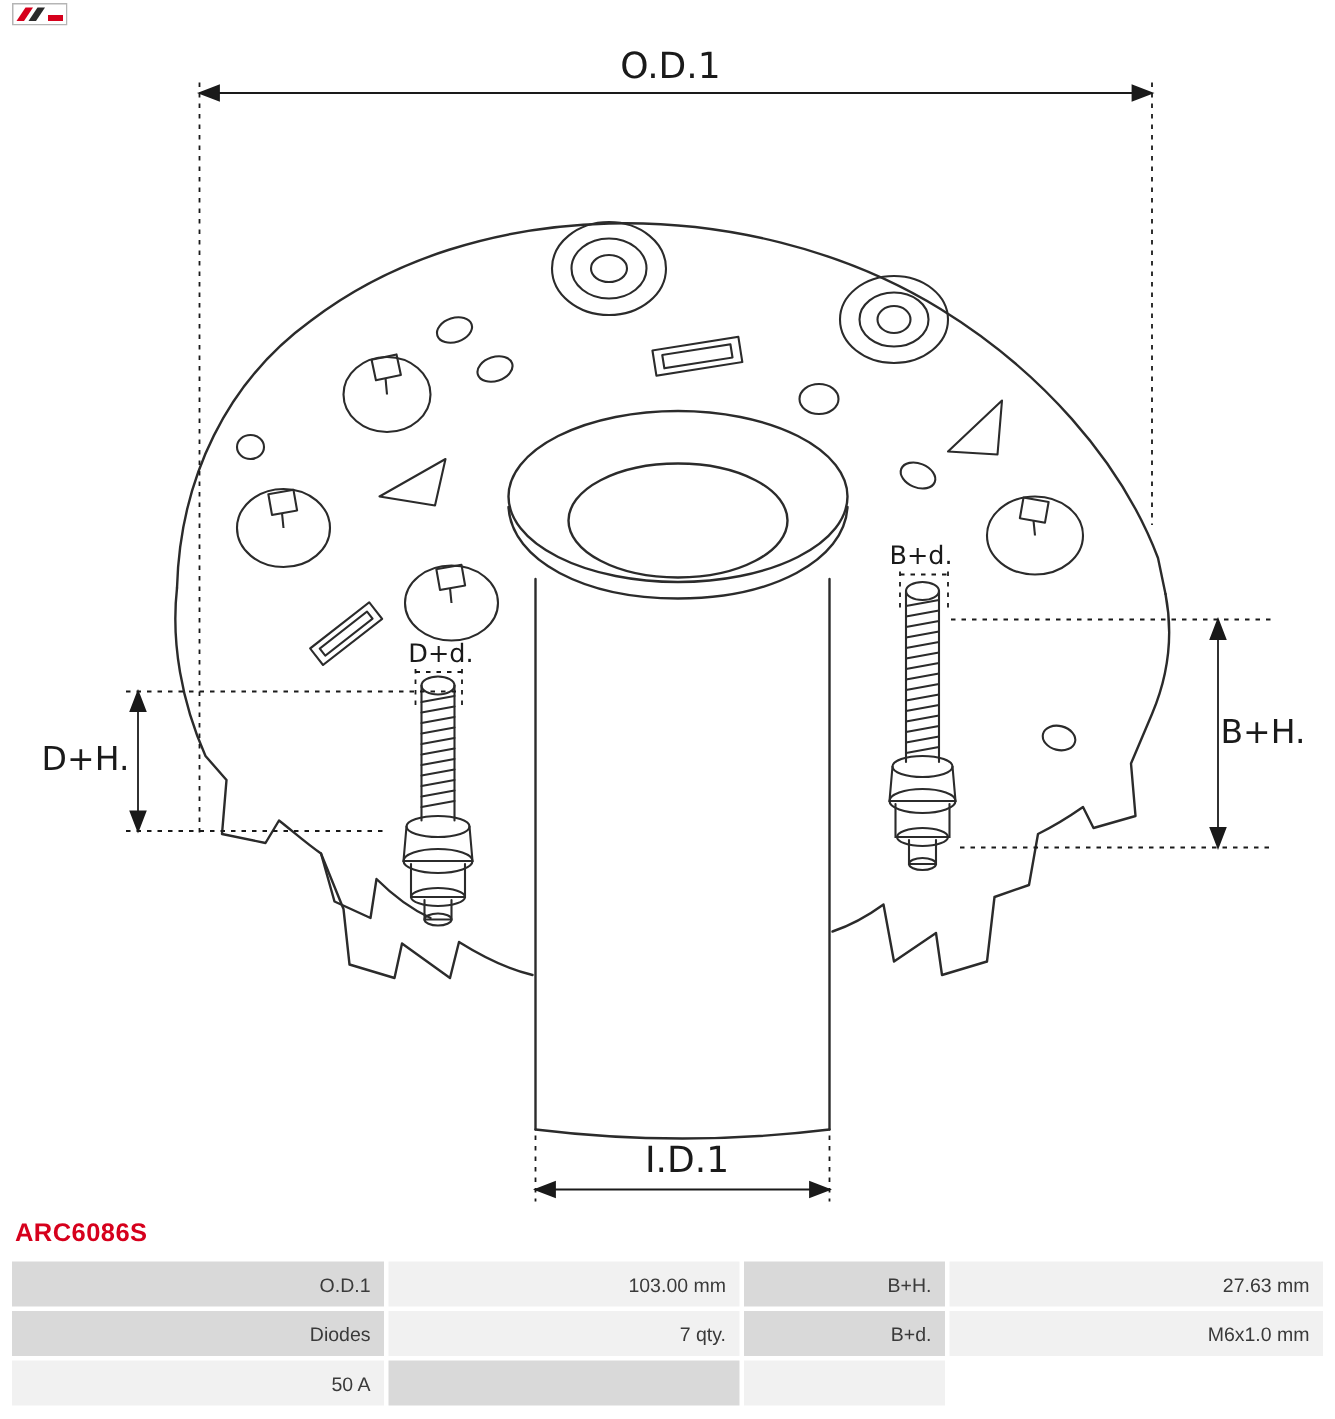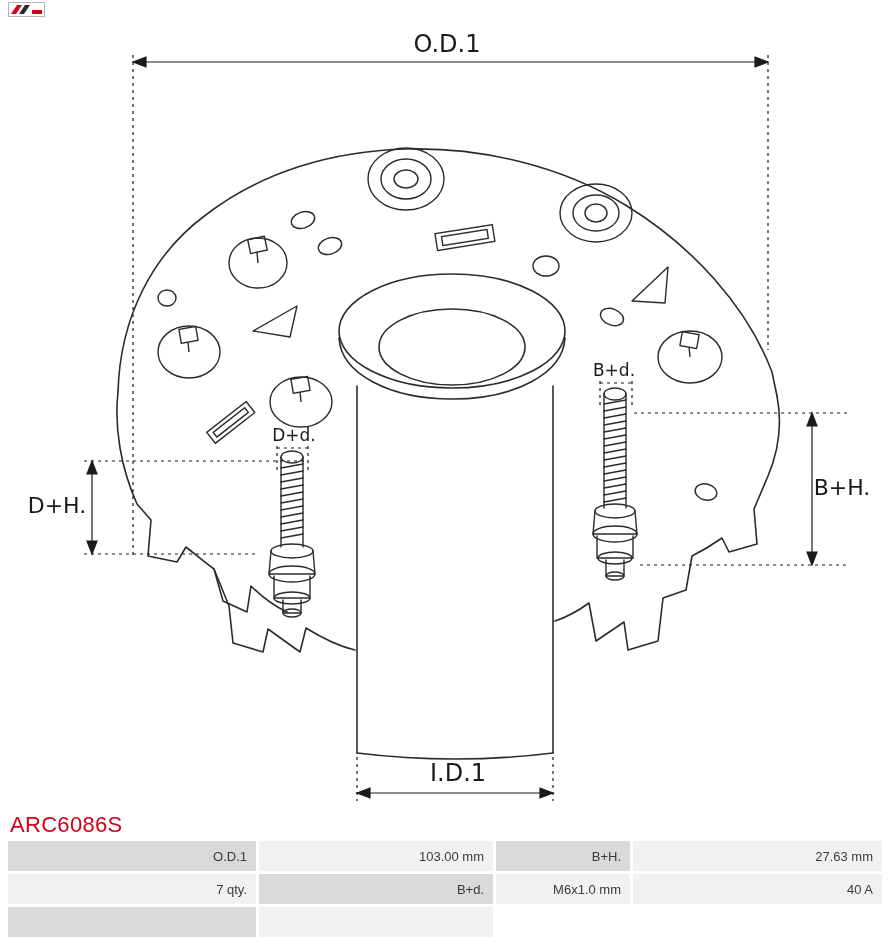--- a/index.html
+++ b/index.html
@@ -4,21 +4,21 @@
 <style>
   html,body{margin:0;padding:0;background:#ffffff;}
   body{
     width:890px;height:946px;position:relative;overflow:hidden;
     font-family:"Liberation Sans", sans-serif;color:#333;
   }
   .logo{position:absolute;top:2px;left:8px;width:37px;height:15px;}
   .drawing-wrap{position:absolute;top:0;left:0;width:890px;height:810px;}
   .part-number{
     position:absolute;top:812px;left:10px;
-    font-size:22px;font-weight:400;color:#d6001c;letter-spacing:.3px;
+    font-size:17px;font-weight:700;color:#d6001c;letter-spacing:.3px;
   }
   .spec-table{
     position:absolute;top:841px;left:8px;width:874px;
     display:grid;grid-template-columns:248px 234px 134px 1fr;
     grid-auto-rows:30px;gap:3px;background:#ffffff;
   }
   .cell{
     display:flex;align-items:center;justify-content:flex-end;
     padding-right:9px;font-size:13px;color:#3a3a3a;
   }
@@ -219,20 +219,21 @@
 
 <div class="part-number">ARC6086S</div>
 
 <div class="spec-table">
 
   <div class="cell label">O.D.1</div>
   <div class="cell value">103.00 mm</div>
   <div class="cell label">B+H.</div>
   <div class="cell value">27.63 mm</div>
 
+  <div class="cell label">Diodes</div>
   <div class="cell value">7 qty.</div>
   <div class="cell label">B+d.</div>
   <div class="cell value">M6x1.0 mm</div>
 
-  <div class="cell value">40 A</div>
+  <div class="cell value">50 A</div>
   <div class="cell label"></div>
   <div class="cell value"></div>
 </div>
 
 </body></html>

